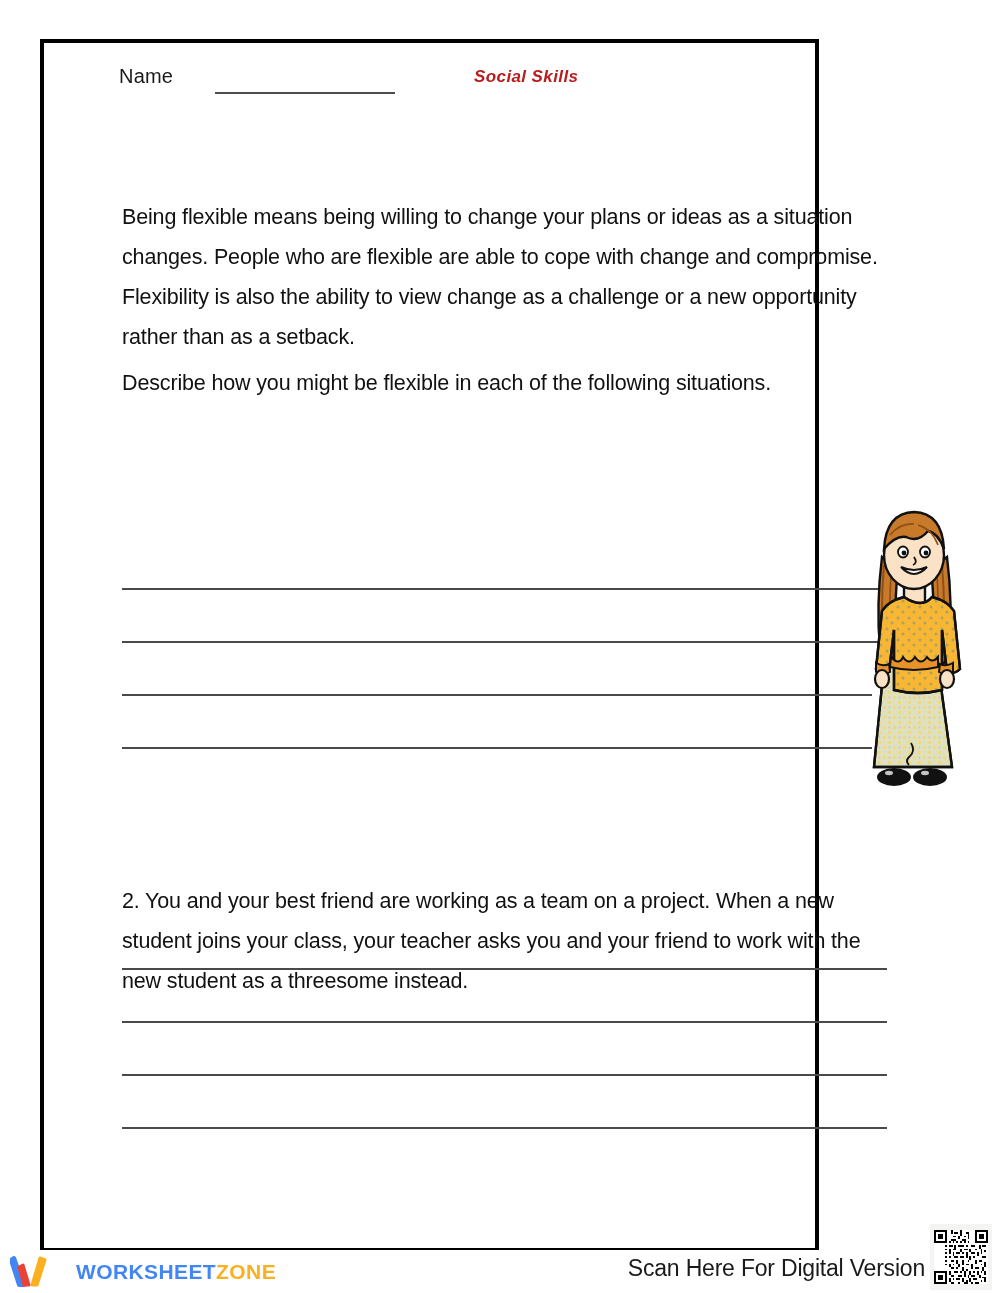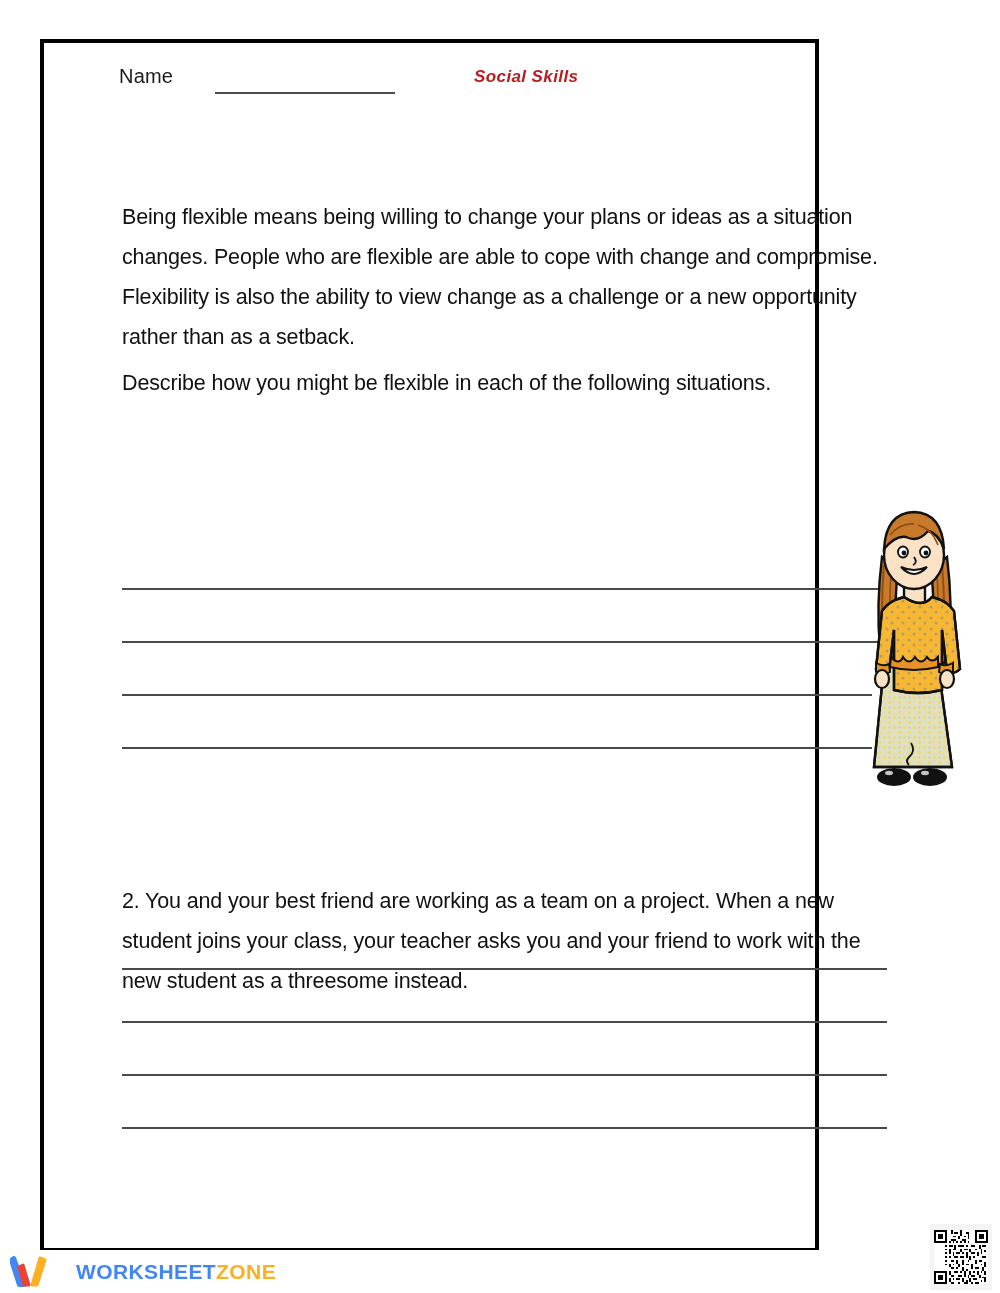--- a/index.html
+++ b/index.html
@@ -270,20 +270,21 @@
     <svg id="brand-mark" viewBox="0 0 48 34">
       <path d="M4 3 L14 30 L9 30 L1 5 Z" fill="#4285f4" stroke="#4285f4" stroke-width="4" stroke-linejoin="round"></path>
       <path d="M13 10 L19 30 L14 30 L9 12 Z" fill="#ea4335" stroke="#ea4335" stroke-width="3" stroke-linejoin="round"></path>
       <path d="M30 3 L22 30 L27 30 L35 5 Z" fill="#fbb01f" stroke="#fbb01f" stroke-width="3" stroke-linejoin="round"></path>
     </svg>
     <span id="brand-name">
       <span class="brand-worksheet">WORKSHEET</span><span class="brand-zone">ZONE</span>
     </span>
   </div>
 
+  <span id="scan-text">Scan Here For Digital Version</span>
 </div>
 
 <div id="qr-code">
   <svg viewBox="0 0 29 29" width="54" height="58" shape-rendering="crispEdges">
     <rect width="29" height="29" fill="#ffffff"></rect>
     <g fill="#000000">
 
       <rect x="0" y="0" width="7" height="1"></rect>
         <rect x="0" y="6" width="7" height="1"></rect>
       <rect x="0" y="0" width="1" height="7"></rect>

